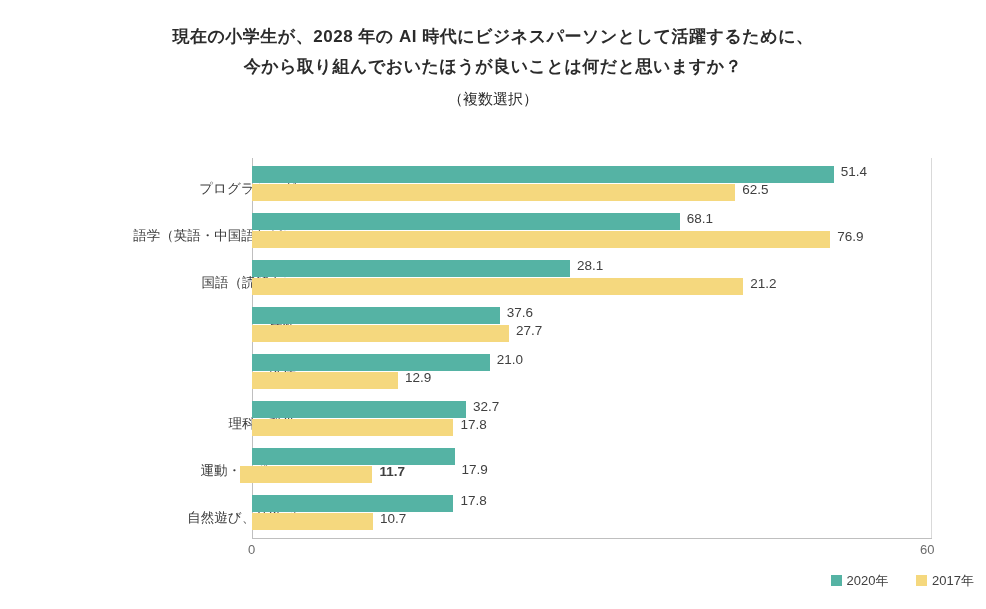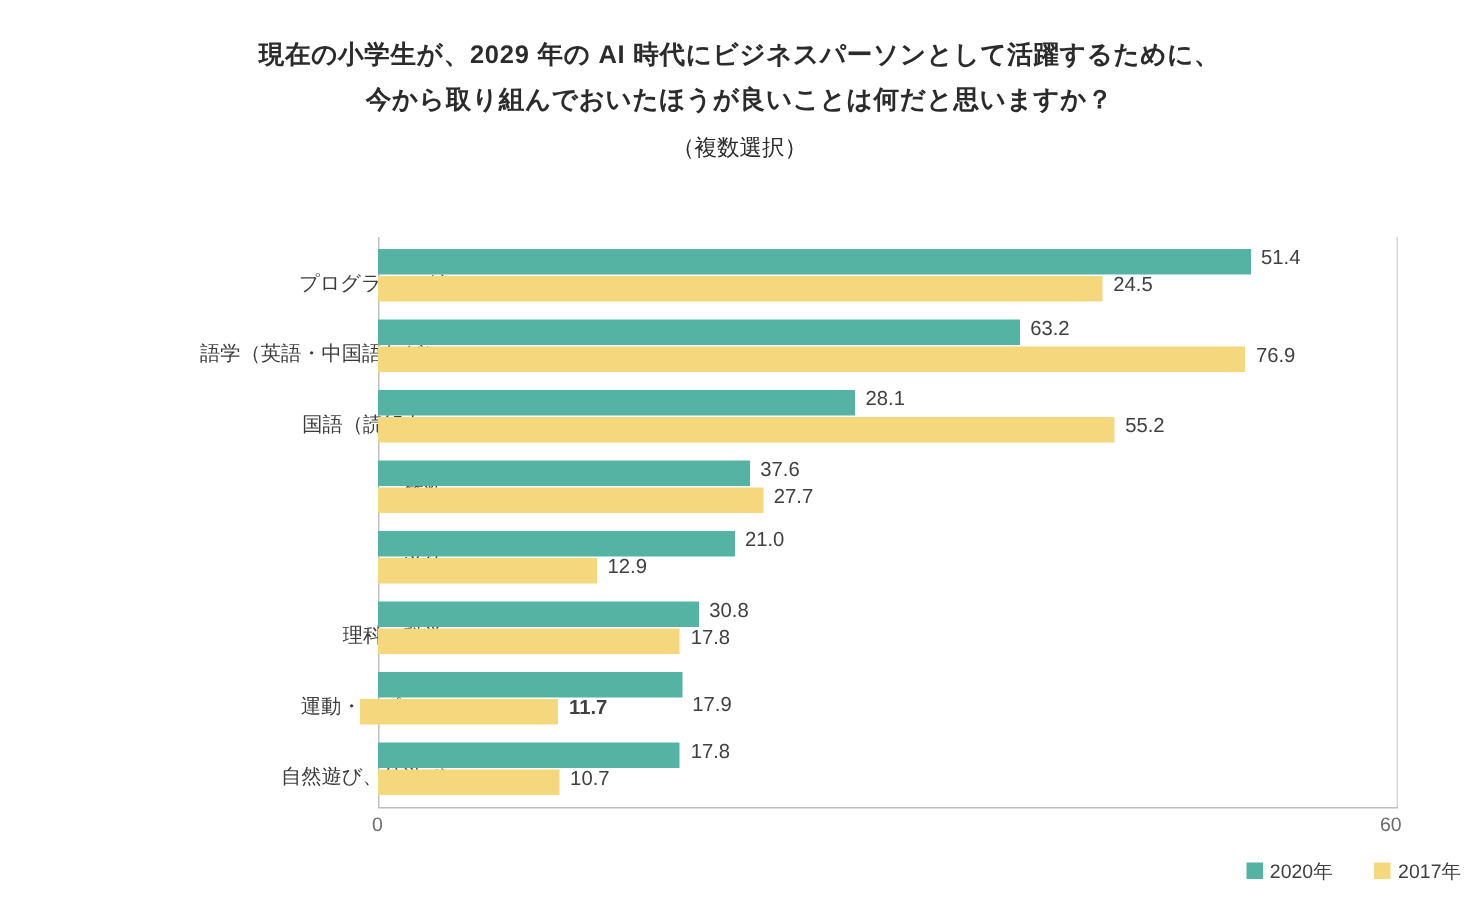--- a/index.html
+++ b/index.html
@@ -140,21 +140,21 @@
   }
   .sw-2020 { background: #55b3a4; }
   .sw-2017 { background: #f5d87e; }
 </style>
 </head>
 <body>
 
 <div class="page">
 
   <div class="title-block">
-    <div class="title-line">現在の小学生が、2029 年の AI 時代にビジネスパーソンとして活躍するために、</div>
+    <div class="title-line">現在の小学生が、2028 年の AI 時代にビジネスパーソンとして活躍するために、</div>
     <div class="title-line">今から取り組んでおいたほうが良いことは何だと思いますか？</div>
     <div class="subtitle-line">（複数選択）</div>
   </div>
 
   <div class="chart-area">
     <div class="axis-line-left"></div>
     <div class="axis-line-right"></div>
     <div class="axis-line-bottom"></div>
 
     <div class="tick-label tick-left">0</div>
@@ -162,43 +162,43 @@
 
     <div id="bars-root">
         <div class="group" style="top: 16px;">
           <div class="cat-label" style="top: 14px;">プログラミング</div>
           <div class="bar-row" style="top: 0px; left: 252px; width: 679px;">
             <div class="bar bar-2020" style="width: 581.677px;"></div>
             <span class="bar-value" style="left: 588.677px;">51.4</span>
           </div>
           <div class="bar-row" style="top: 18px; left: 252px; width: 679px;">
             <div class="bar bar-2017" style="width: 483.222px;"></div>
-            <span class="bar-value" style="left: 490.222px;">24.5</span>
+            <span class="bar-value" style="left: 490.222px;">62.5</span>
           </div>
         </div>
         <div class="group" style="top: 63px;">
           <div class="cat-label" style="top: 14px;">語学（英語・中国語など）</div>
           <div class="bar-row" style="top: 0px; left: 252px; width: 679px;">
             <div class="bar bar-2020" style="width: 427.77px;"></div>
-            <span class="bar-value" style="left: 434.77px;">63.2</span>
+            <span class="bar-value" style="left: 434.77px;">68.1</span>
           </div>
           <div class="bar-row" style="top: 18px; left: 252px; width: 679px;">
             <div class="bar bar-2017" style="width: 578.282px;"></div>
             <span class="bar-value" style="left: 585.282px;">76.9</span>
           </div>
         </div>
         <div class="group" style="top: 110px;">
           <div class="cat-label" style="top: 14px;">国語（読解力）</div>
           <div class="bar-row" style="top: 0px; left: 252px; width: 679px; padding-left: 20px;">
             <div class="bar bar-2020" style="width: 317.998px;"></div>
             <span class="bar-value" style="left: 324.998px;">28.1</span>
           </div>
           <div class="bar-row" style="top: 18px; left: 252px; width: 679px;">
             <div class="bar bar-2017" style="width: 491.143px;"></div>
-            <span class="bar-value" style="left: 498.143px;">55.2</span>
+            <span class="bar-value" style="left: 498.143px;">21.2</span>
           </div>
         </div>
         <div class="group" style="top: 157px;">
           <div class="cat-label" style="top: 14px;">算数</div>
           <div class="bar-row" style="top: 0px; left: 252px; width: 679px;">
             <div class="bar bar-2020" style="width: 247.835px;"></div>
             <span class="bar-value" style="left: 254.835px;">37.6</span>
           </div>
           <div class="bar-row" style="top: 18px; left: 252px; width: 679px;">
             <div class="bar bar-2017" style="width: 256.888px;"></div>
@@ -213,21 +213,21 @@
           </div>
           <div class="bar-row" style="top: 18px; left: 252px; width: 679px;">
             <div class="bar bar-2017" style="width: 145.985px;"></div>
             <span class="bar-value" style="left: 152.985px;">12.9</span>
           </div>
         </div>
         <div class="group" style="top: 251px;">
           <div class="cat-label" style="top: 14px;">理科・科学</div>
           <div class="bar-row" style="top: 0px; left: 252px; width: 679px;">
             <div class="bar bar-2020" style="width: 213.885px;"></div>
-            <span class="bar-value" style="left: 220.885px;">30.8</span>
+            <span class="bar-value" style="left: 220.885px;">32.7</span>
           </div>
           <div class="bar-row" style="top: 18px; left: 252px; width: 679px;">
             <div class="bar bar-2017" style="width: 201.437px;"></div>
             <span class="bar-value" style="left: 208.437px;">17.8</span>
           </div>
         </div>
         <div class="group" style="top: 298px;">
           <div class="cat-label" style="top: 14px;">運動・スポーツ</div>
           <div class="bar-row" style="top: 0px; left: 252px; width: 679px;">
             <div class="bar bar-2020" style="width: 202.568px;"></div>

